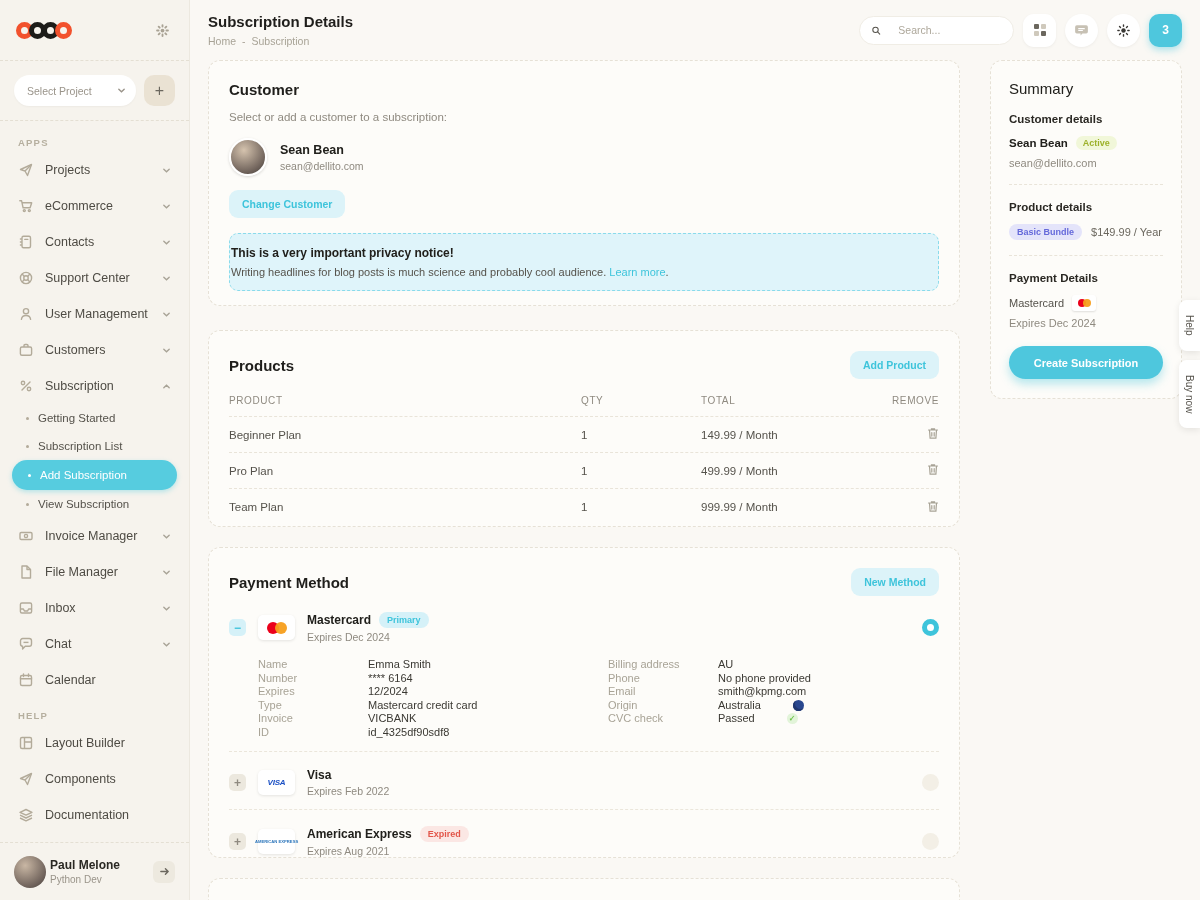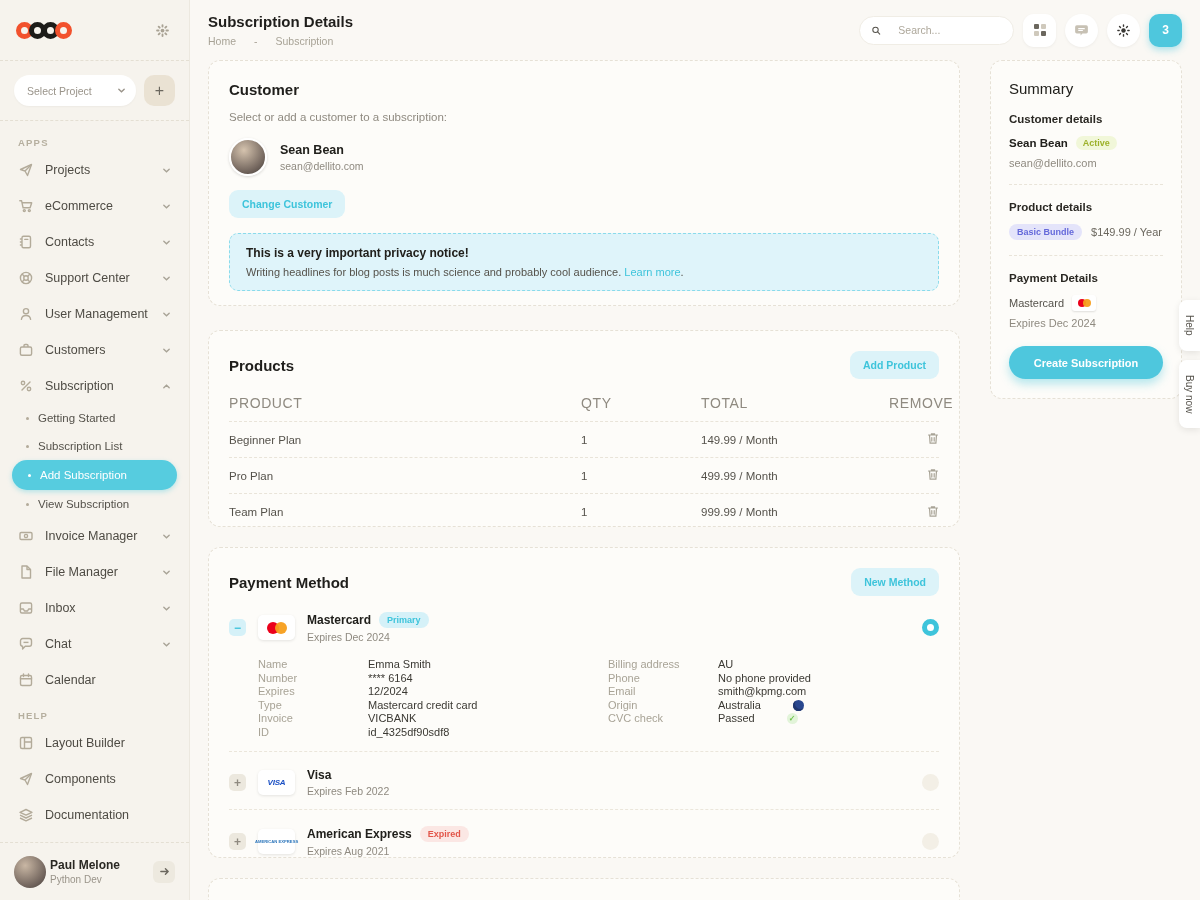--- a/index.html
+++ b/index.html
@@ -33,21 +33,21 @@
   .sb-user { margin-top:auto; display:flex; align-items:center; gap:4px; padding:13px 14px; border-top:1px dashed #E4DFD3; height:58px; }
   .avatar-sm { width:32px; height:32px; border-radius:50%; background:radial-gradient(circle at 35% 30%, #c9b7a4, #6e615a 70%, #413c37); flex:0 0 32px; }
   .u-name { font-size:12px; font-weight:bold; color:#2A2823; }
   .u-role { font-size:10px; color:#9A948A; margin-top:2px; }
   .logout-btn { margin-left:auto; width:22px; height:22px; border-radius:6px; background:#EDE9DF; color:#6B675E; display:flex; align-items:center; justify-content:center; border:none; cursor:pointer; }
 
   
   .main { margin-left:190px; }
   .hdr { height:60px; display:flex; align-items:center; justify-content:space-between; padding:0 18px; }
   .hdr-title { font-size:15px; font-weight:bold; color:#1F1E1B; }
-  .crumbs { font-size:10.5px; color:#A8A396; margin-top:5px; display:flex; gap:18px; }
+  .crumbs { font-size:10.5px; color:#A8A396; margin-top:5px; display:flex; gap:6px; }
   .hdr-right { display:flex; gap:9px; align-items:center; }
   .search { width:155px; height:29px; background:#fff; border:1px solid #F0EDE5; border-radius:15px; display:flex; align-items:center; gap:17px; padding:0 11px; }
   .search input { border:none; outline:none; background:transparent; font-size:10.5px; color:#6B675E; width:100%; font-family:inherit; }
   .search input::placeholder { color:#ADA79A; }
   .icon-btn { width:33px; height:33px; background:#fff; display:flex; align-items:center; justify-content:center; border:none; box-shadow:0 1px 3px rgba(0,0,0,.05); cursor:pointer; }
   .icon-btn.sq { border-radius:11px; }
   .icon-btn.rd { border-radius:50%; }
   .count-btn { width:33px; height:33px; border-radius:10px; background:#4EC7DD; color:#fff; font-size:12px; font-weight:bold; display:flex; align-items:center; justify-content:center; border:none; box-shadow:0 3px 7px rgba(78,199,221,.45); cursor:pointer; }
 
   .content { display:flex; padding:0 18px; gap:30px; align-items:flex-start; }
@@ -58,29 +58,29 @@
   
   .card-customer { height:246px; margin-bottom:24px; }
   .c-title { font-size:15px; font-weight:bold; color:#1F1E1B; }
   .c-desc { font-size:11.5px; color:#8F8A80; margin-top:13px; }
   .cust-row { display:flex; gap:13px; align-items:center; margin-top:15px; }
   .avatar-md { width:38px; height:38px; border-radius:50%; background:radial-gradient(circle at 38% 30%, #d5c3ae, #71645c 68%, #3c3733); border:2px solid #fff; box-shadow:0 1px 3px rgba(0,0,0,.15); }
   .cust-name { font-size:12.5px; font-weight:bold; }
   .cust-email { font-size:10.5px; color:#8F8A80; margin-top:3px; }
   .btn-soft { display:inline-block; background:#DCF3F9; color:#3EC4DB; font-size:10.5px; font-weight:bold; padding:8px 13px; border-radius:9px; border:none; cursor:pointer; }
   .change-btn { margin-top:14px; }
-  .notice { margin-top:15px; background:#DFF4FA; border:1px dashed #8ADBEB; border-radius:9px; padding:12px 16px; }
+  .notice { margin-top:15px; background:#DFF4FA; border:1px dashed #8ADBEB; border-radius:9px; padding:12px 1px; }
   .notice-title { font-size:12px; font-weight:bold; color:#21201C; }
   .notice-body { font-size:11px; color:#55524B; margin-top:6px; }
   .notice-link { color:#3EC4DB; cursor:pointer; text-decoration:none; }
 
   
   .card-products { height:197px; margin-bottom:20px; }
   .card-head { display:flex; align-items:center; justify-content:space-between; }
-  .tbl-head { display:flex; font-size:14px; color:#8F8A80; letter-spacing:.6px; margin-top:16px; padding-bottom:10px; border-bottom:1px dashed #E9E4D9; }
+  .tbl-head { display:flex; font-size:10px; color:#8F8A80; letter-spacing:.6px; margin-top:16px; padding-bottom:10px; border-bottom:1px dashed #E9E4D9; }
   .tbl-row { display:flex; align-items:center; height:36px; font-size:11.5px; color:#55524B; border-bottom:1px dashed #E9E4D9; }
   .tbl-row:last-child { border-bottom:none; }
   .co-name { width:352px; }
   .co-qty { width:120px; }
   .co-total { flex:1; }
   .co-rm { width:50px; text-align:right; }
   .trash { color:#A8A396; cursor:pointer; display:inline-flex; }
 
   
   .card-payment { height:311px; margin-bottom:20px; }

